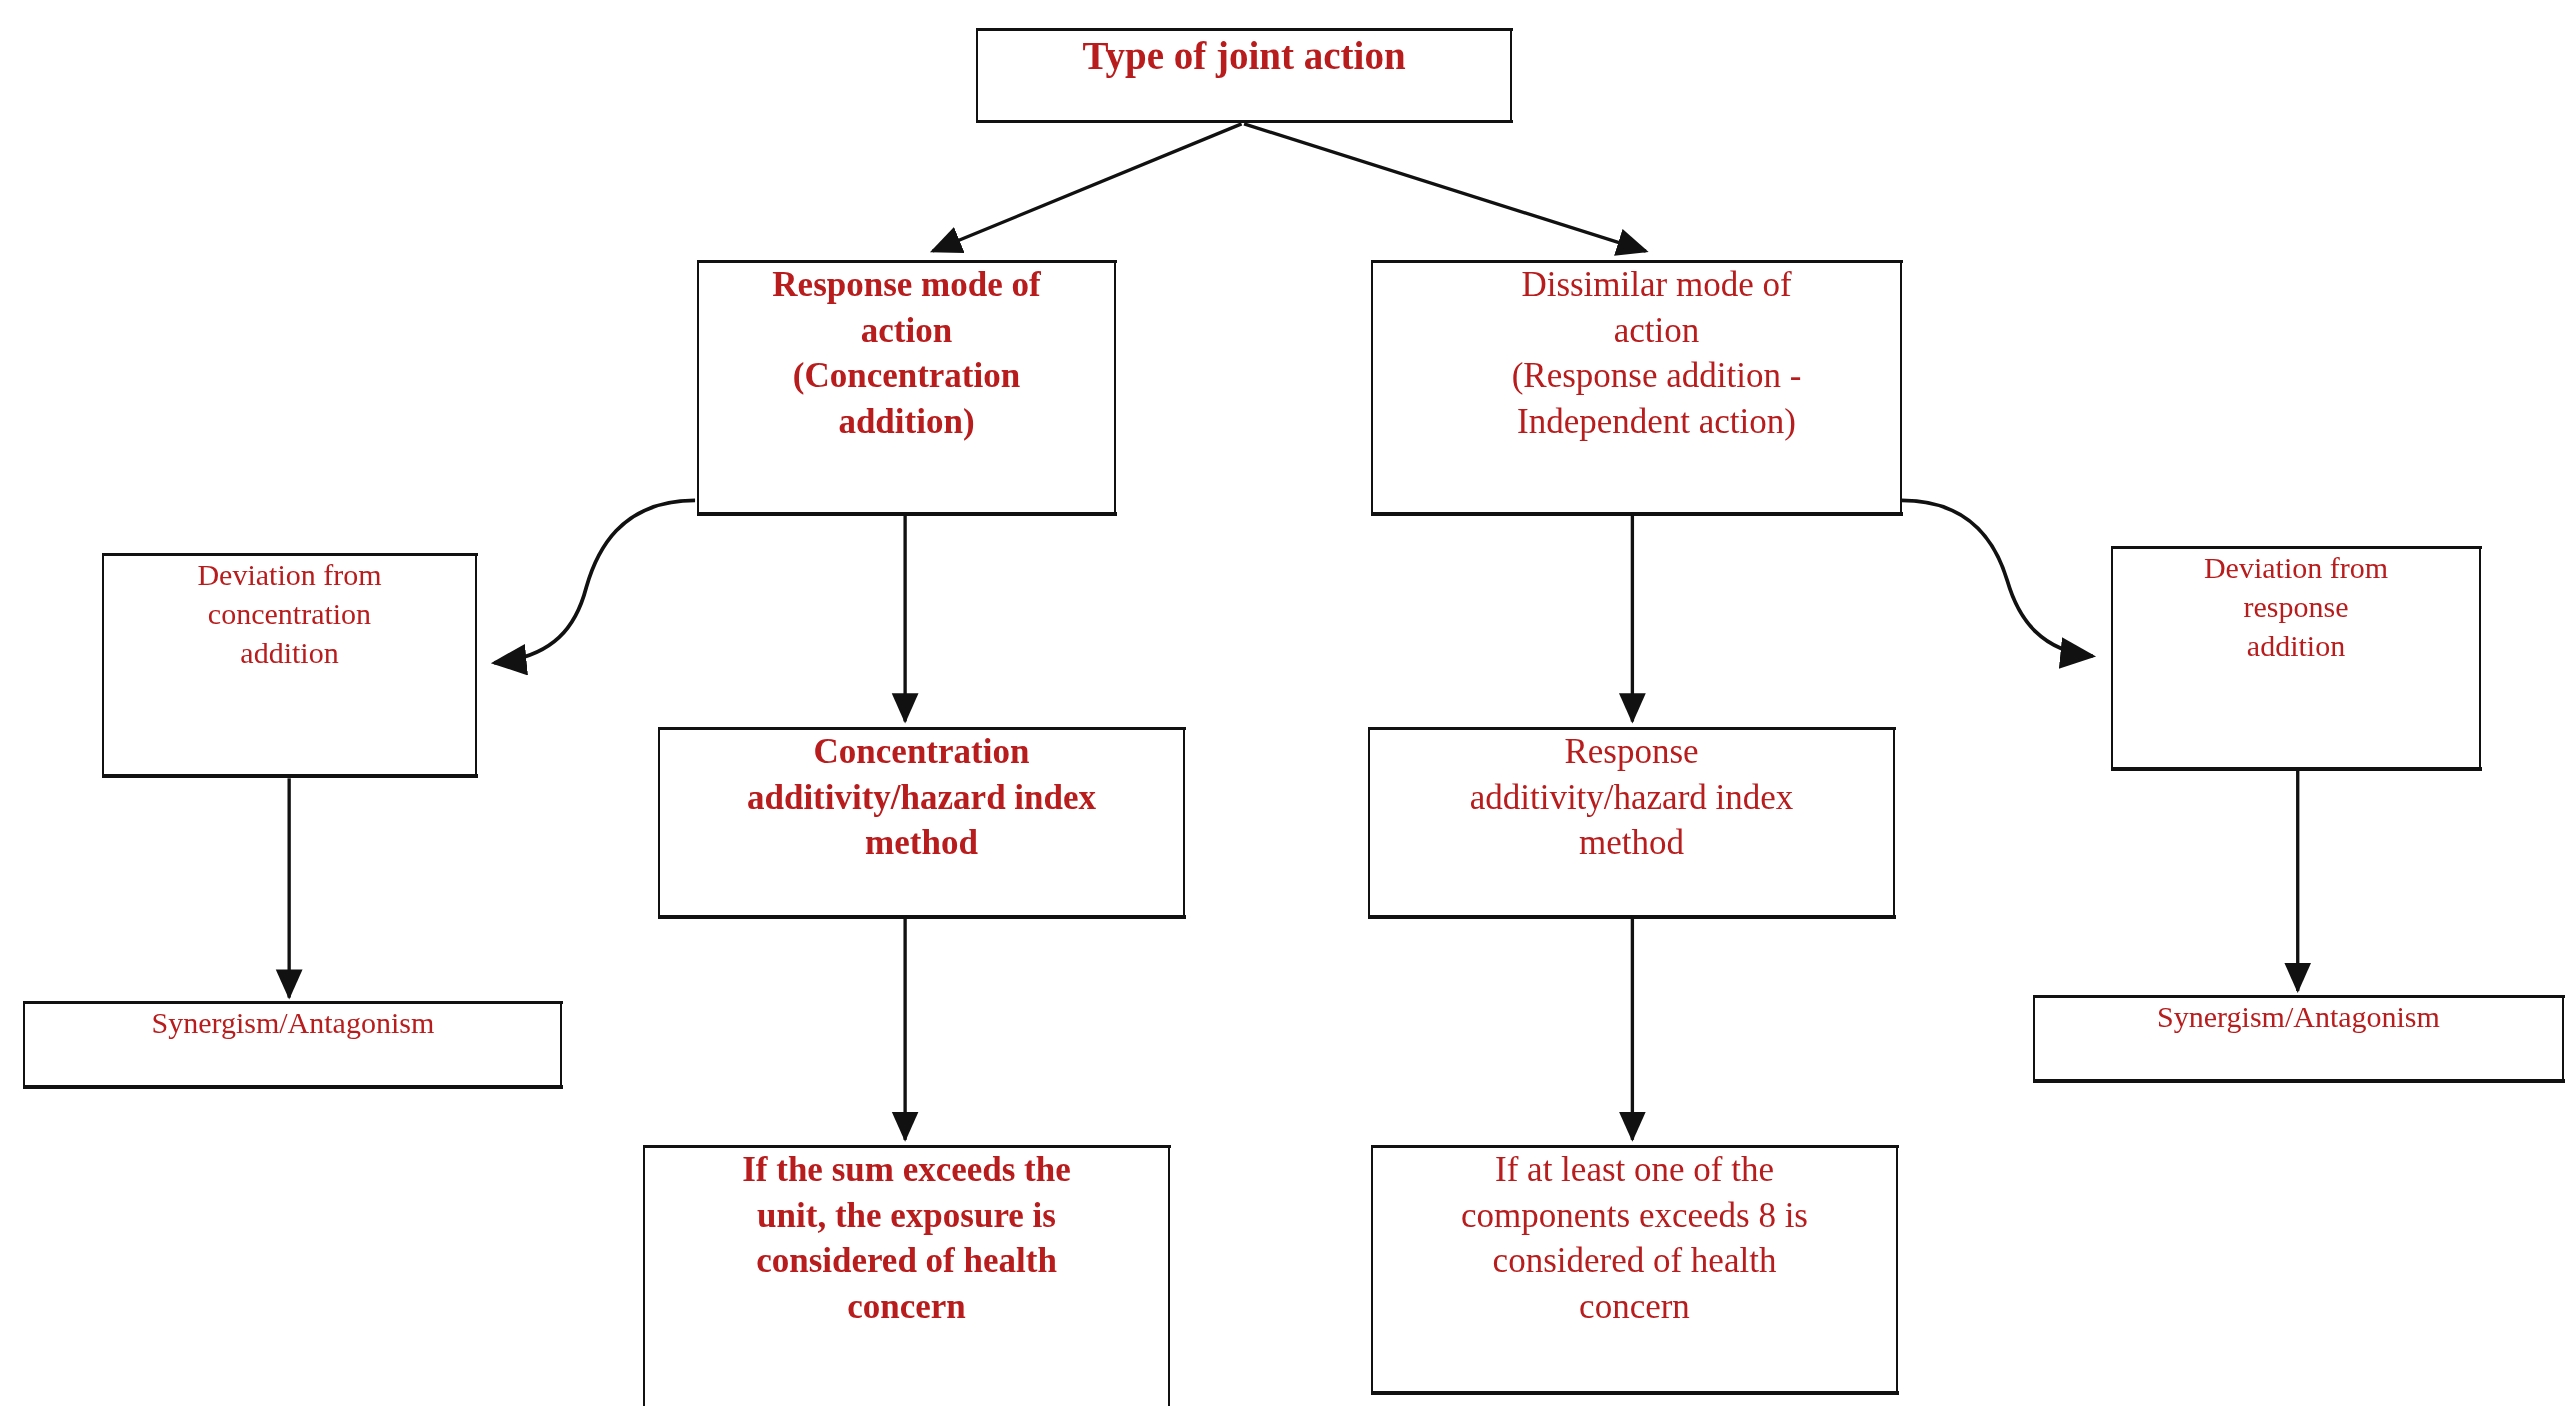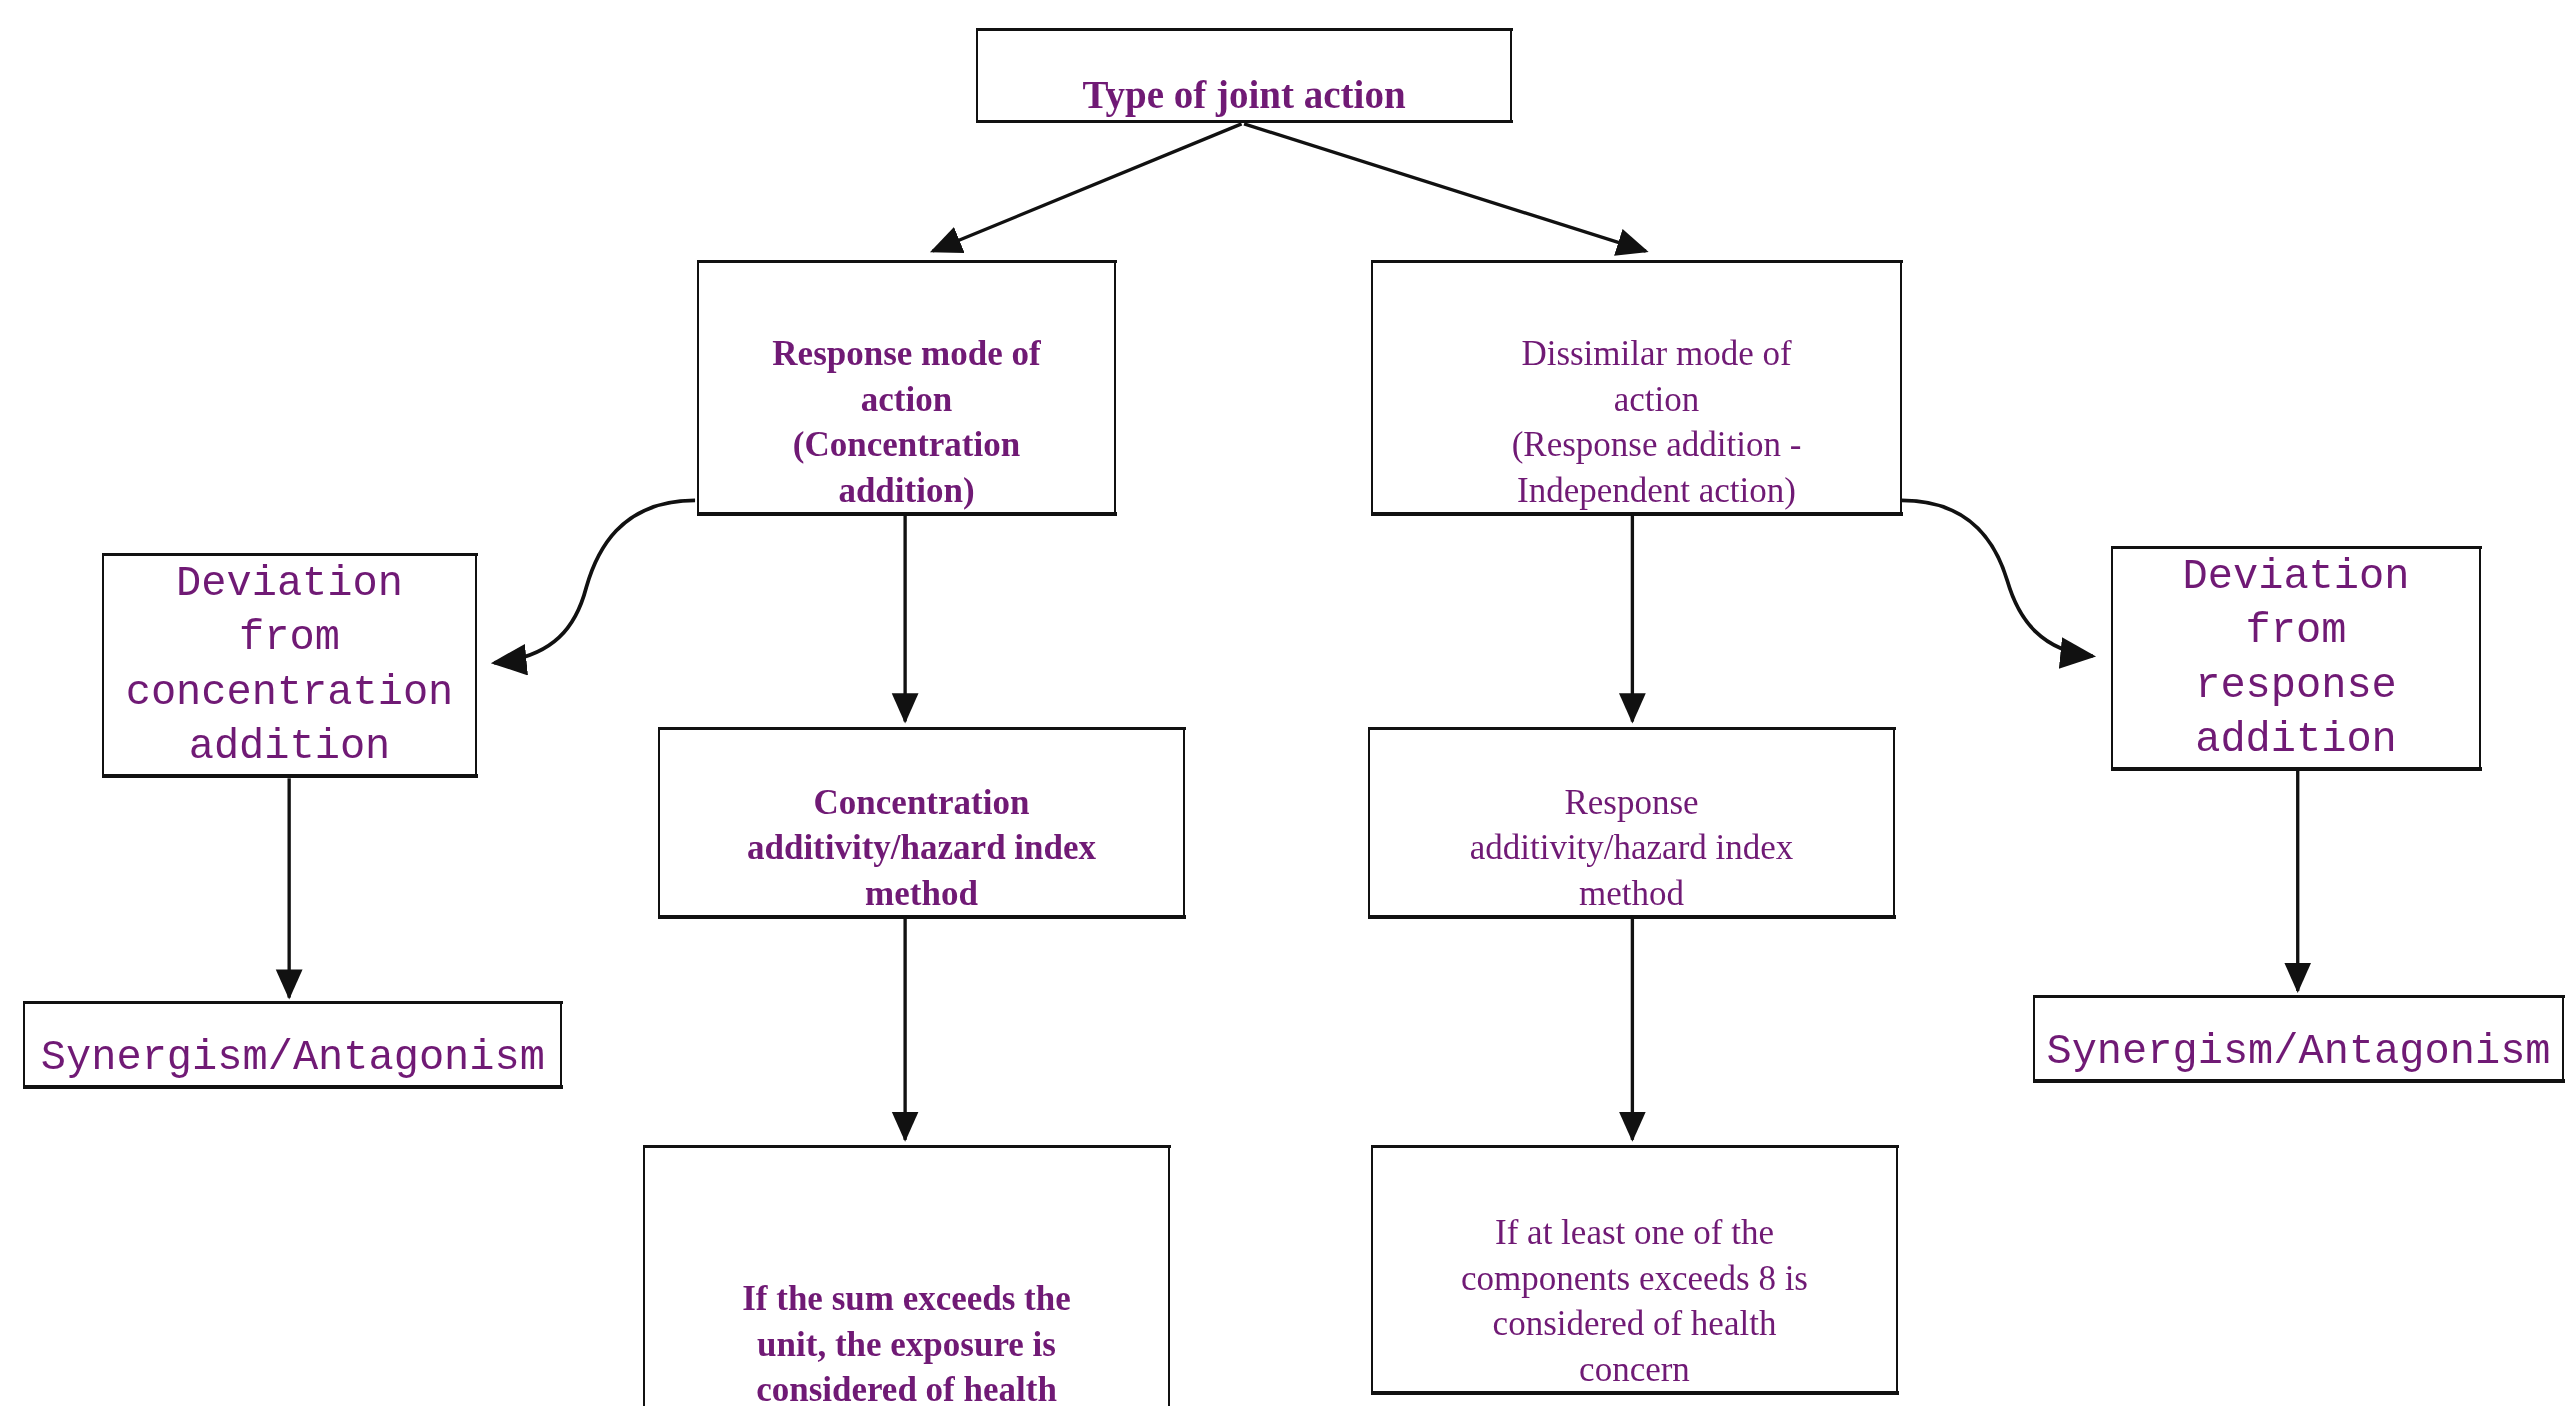--- a/index.html
+++ b/index.html
@@ -23,24 +23,24 @@
     width: 2576px;
     height: 1406px;
     pointer-events: none;
   }
   .node {
     position: absolute;
     box-sizing: border-box;
     background: #ffffff;
     border: 2.5px solid #111111;
     display: flex;
-    align-items: flex-end;
+    align-items: flex-start;
     justify-content: center;
     text-align: center;
-    color: #701a75;
+    color: #b91c1c;
     line-height: 1.30;
     z-index: 2;
   }
   
   .node::before {
     content: "";
     position: absolute;
     left: -2.5px; right: -2.5px; top: -2.5px;
     height: 3.3px;
     background: #111111;
@@ -54,21 +54,21 @@
   }
   .node .txt {
     display: block;
     padding: 0 13.4px;
     white-space: pre-line;
   }
   .bold { font-weight: bold; }
   .reg  { font-weight: normal; }
   .fs-top  { font-size: 39px; }
   .fs-main { font-size: 35px; }
-  .fs-leaf { font-size: 42px; font-family: Liberation Mono, monospace; }
+  .fs-leaf { font-size: 30px; }
 </style>
 </head>
 <body>
 
 <div id="canvas">
 
   <svg id="edges" viewBox="0 0 3077 1680" width="2576" height="1406" xmlns="http://www.w3.org/2000/svg">
     <defs>
       <marker id="arrowFill" markerWidth="11" markerHeight="11" refX="8.4" refY="4" orient="auto" markerUnits="strokeWidth">
         <path d="M0,0 L9,4 L0,8 Z" fill="#111111"></path>

